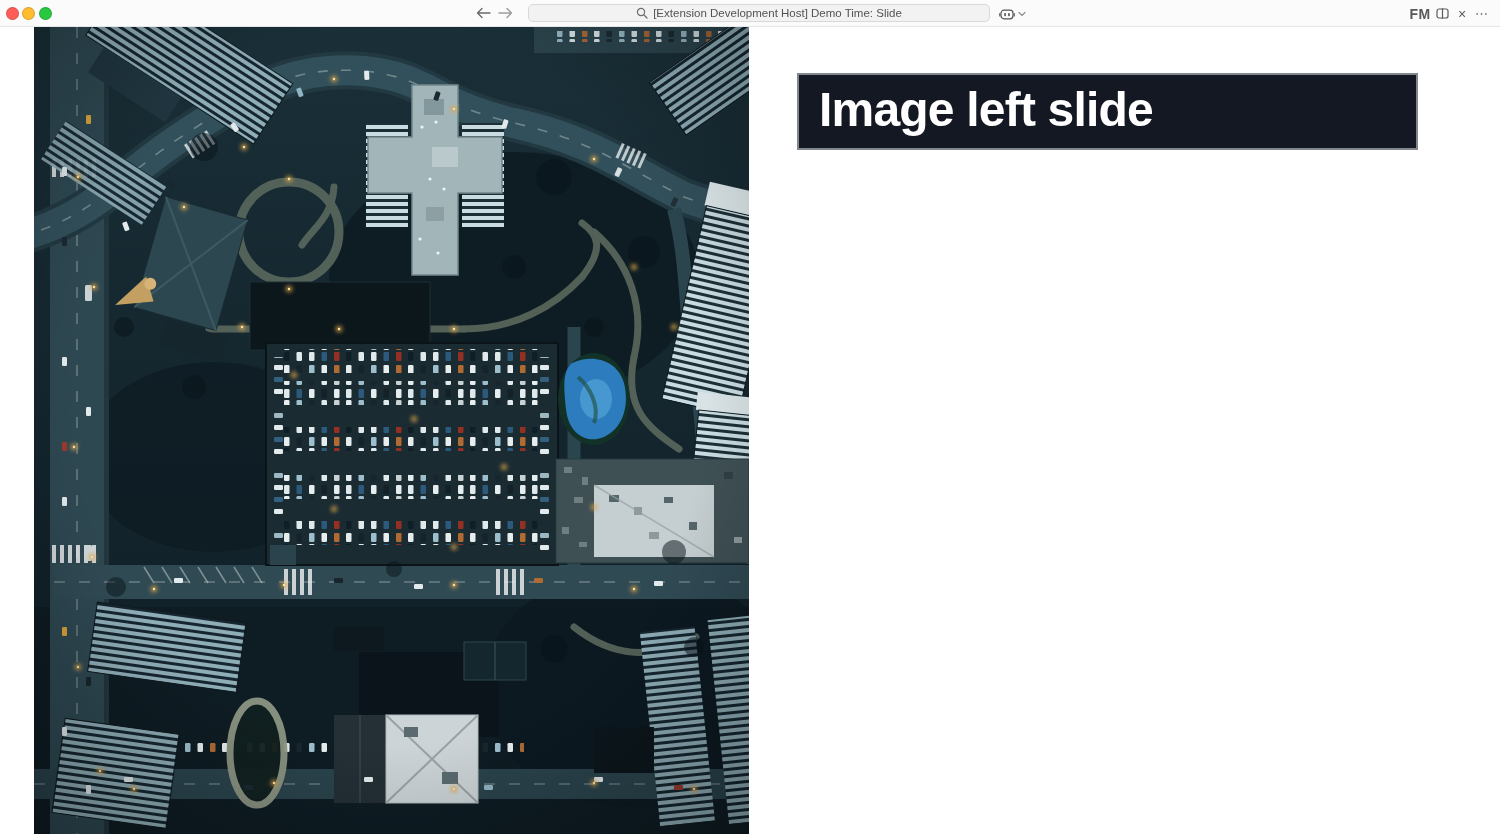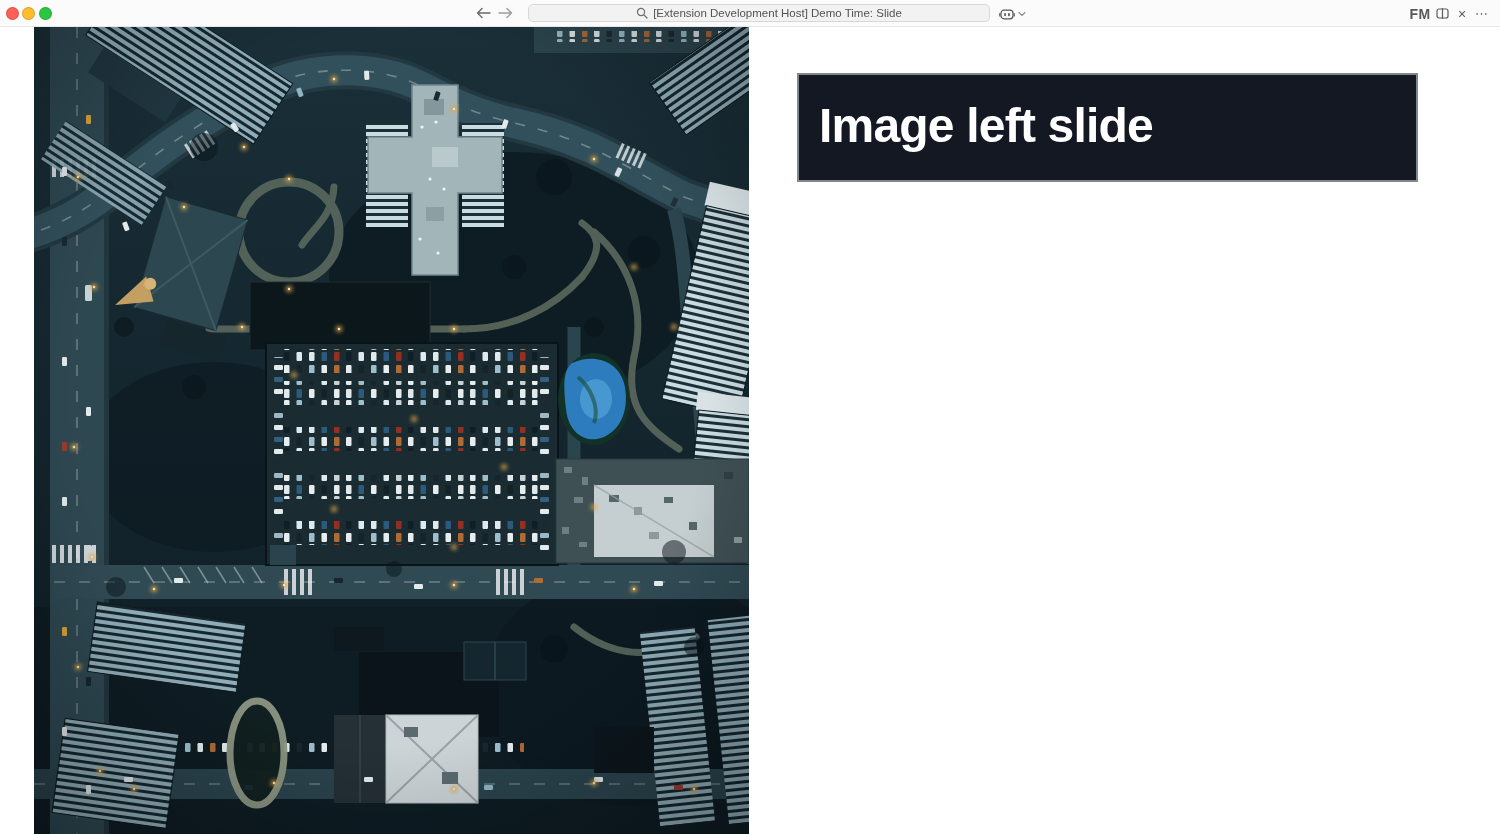--- a/index.html
+++ b/index.html
@@ -22,21 +22,21 @@
   .titlebar-action{position:absolute;top:4px;height:19px;display:flex;align-items:center;justify-content:center;color:#5c5c5c;}
   #act-fm{left:1411px;width:18px;font-size:14px;font-weight:700;letter-spacing:.3px;color:#595959;}
   #act-split{left:1434px;width:17px;}
   #act-close{left:1454px;width:16px;font-size:14px;line-height:14px;}
   #act-more{left:1473px;width:18px;font-size:13px;letter-spacing:1px;}
 
   
   #slide-area{position:absolute;left:0;top:27px;width:1500px;height:807px;background:#ffffff;}
   #photo{position:absolute;left:34px;top:0;width:715px;height:807px;overflow:hidden;background:#15262e;}
   #photo svg{display:block;}
-  #banner{position:absolute;left:797px;top:46px;width:621px;height:109px;background:#141823;border:2px solid #82878e;display:flex;align-items:center;}
+  #banner{position:absolute;left:797px;top:46px;width:621px;height:77px;background:#141823;border:2px solid #82878e;display:flex;align-items:center;}
   #banner h1{margin:0;padding:0 0 4px 20px;color:#ffffff;font-size:48px;font-weight:700;letter-spacing:-0.8px;line-height:1;}
 </style>
 </head>
 <body>
 
 <div id="window">
 
   <div id="titlebar">
     <div class="tl red" style="background:#ff5f57"></div>
     <div class="tl yellow" style="background:#febc2e"></div>

